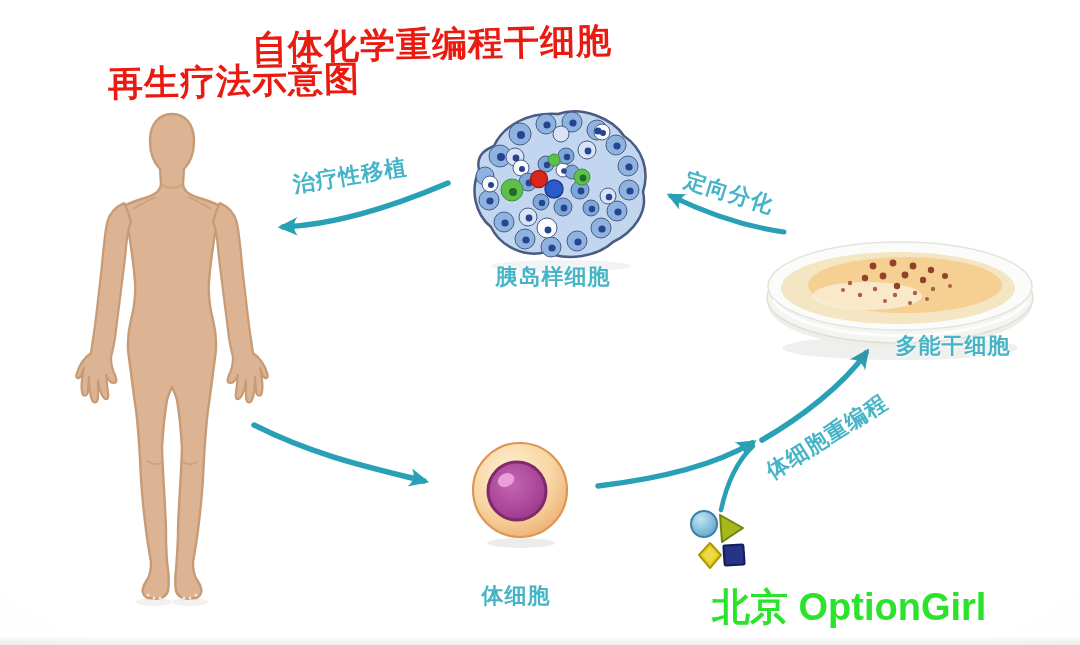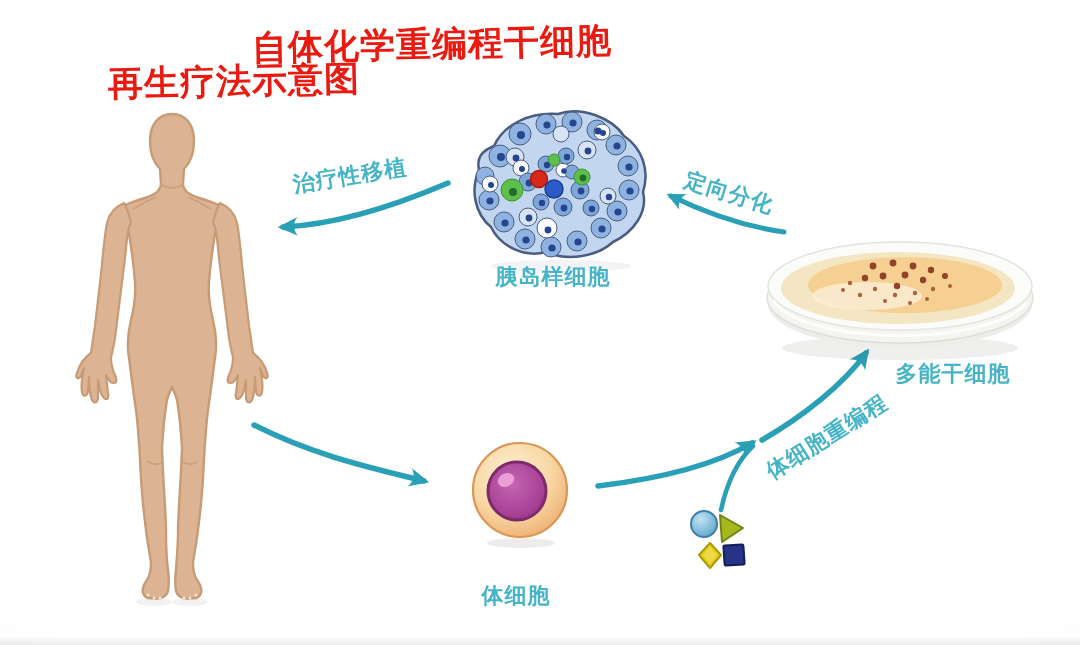--- a/index.html
+++ b/index.html
@@ -292,16 +292,17 @@
   </svg>
 
   <div class="title-line" style="left:252px;top:26px;">自体化学重编程干细胞</div>
   <div class="title-line" style="left:108px;top:63px;">再生疗法示意图</div>
 
   <div class="arrow-label center-pt" style="left:350px;top:176px;transform:translate(-50%,-50%) rotate(-9deg);">治疗性移植</div>
   <div class="arrow-label center-pt" style="left:729px;top:193px;transform:translate(-50%,-50%) rotate(17deg);">定向分化</div>
   <div class="arrow-label center-pt" style="left:827px;top:437px;transform:translate(-50%,-50%) rotate(-32deg);">体细胞重编程</div>
 
   <div class="node-label center-pt" style="left:553px;top:277px;text-align:right;">胰岛样细胞</div>
-  <div class="node-label center-pt" style="left:953px;top:346px;margin-top:28px;">多能干细胞</div>
+  <div class="node-label center-pt" style="left:953px;top:346px;">多能干细胞</div>
   <div class="node-label center-pt" style="left:516px;top:596px;">体细胞</div>
 
+  <div class="watermark" style="left:712px;top:588px;">北京 OptionGirl</div>
 </div>
 
 </body></html>

